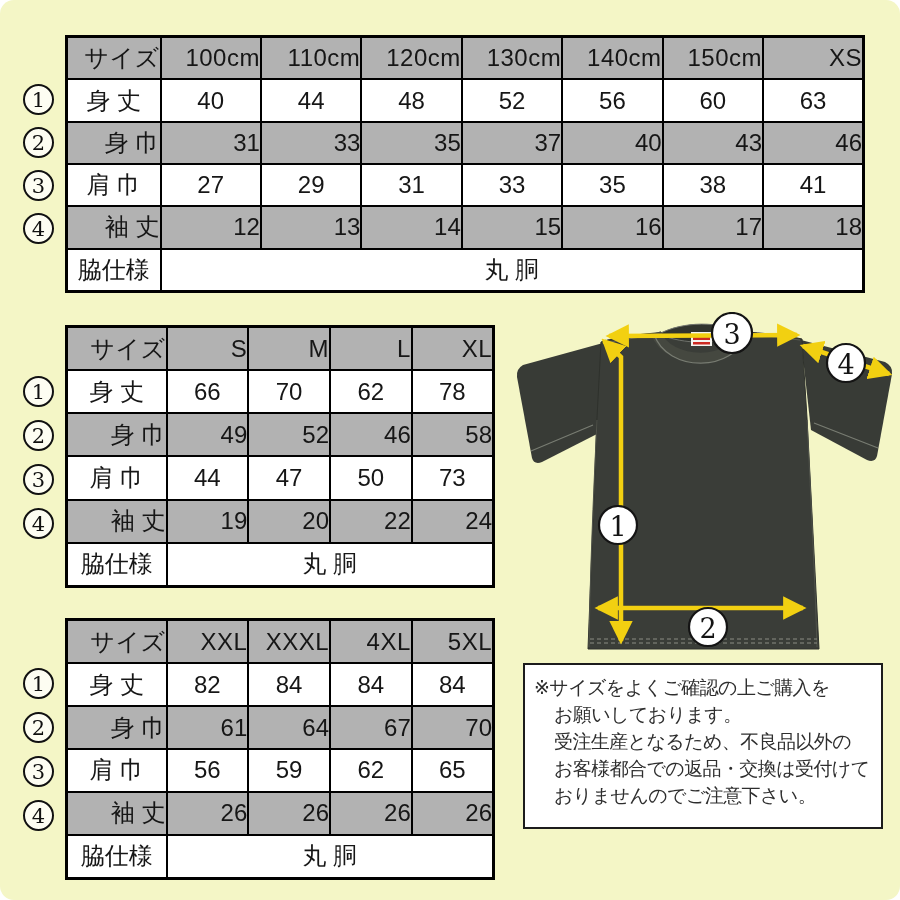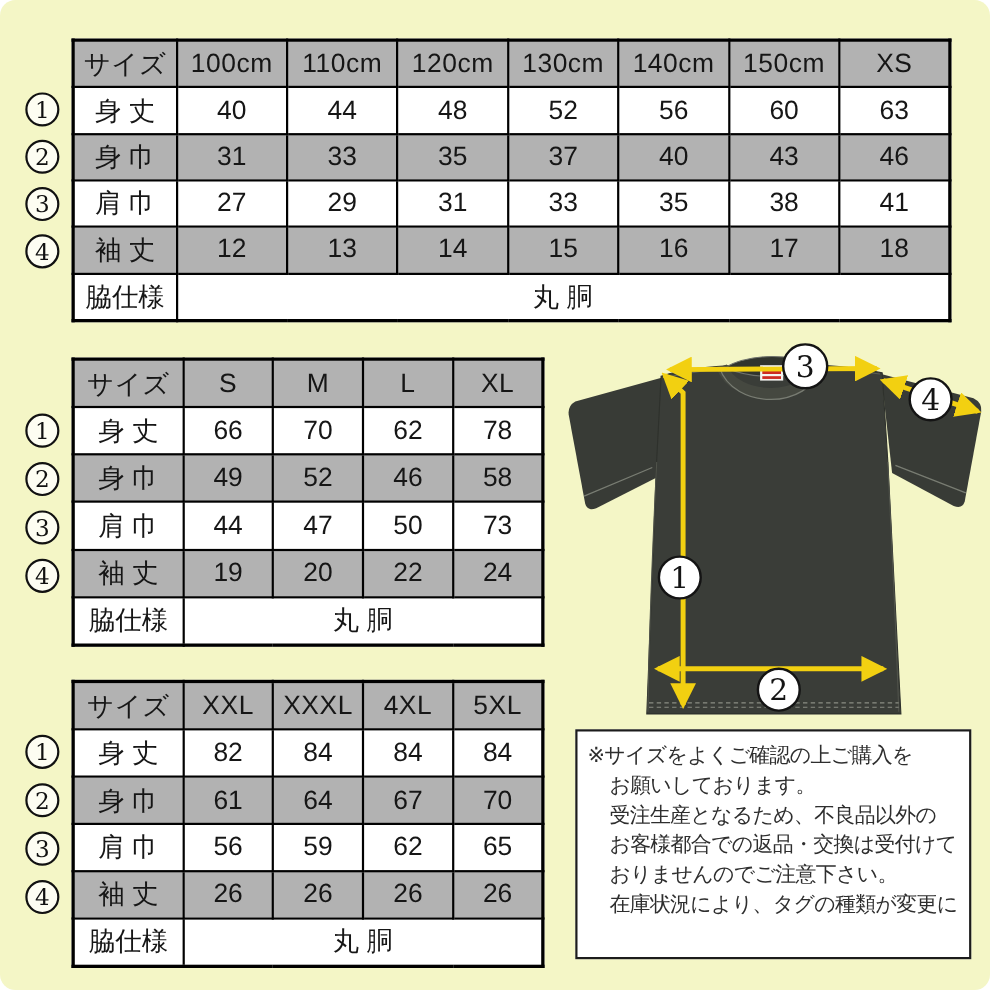--- a/index.html
+++ b/index.html
@@ -6,38 +6,38 @@
   html,body{width:900px;height:900px;background:#ffffff;
     font-family:"Liberation Sans","DejaVu Sans",sans-serif;}
   .canvas{position:relative;width:900px;height:900px;background:#f4f6c6;
     border-radius:14px;overflow:hidden;}
 
   
   .size-table{position:absolute;border-collapse:collapse;table-layout:fixed;
     background:#ffffff;border:3px solid #000;text-align:center;color:#161616;}
   .size-table th,.size-table td{border:2px solid #000;font-weight:400;
     font-size:24px;white-space:nowrap;overflow:hidden;vertical-align:middle;}
-  .size-table tr.g th,.size-table tr.g td{background:#b2b2b2;}
+  .size-table tr.g th,.size-table tr.g td{background:#b2b2b2;text-align:right;}
   .size-table th{letter-spacing:0.5px;}
 
   
   .marker{position:absolute;width:31px;height:31px;background:#fdfdf2;
     border:2.5px solid #111;border-radius:50%;display:flex;align-items:center;
     justify-content:center;font-family:"DejaVu Serif","Liberation Serif",serif;
     font-size:21px;color:#111;}
 
   
   .shirt{position:absolute;left:505px;top:312px;width:390px;height:348px;}
   .arr{stroke:#f2d011;stroke-width:4.5;fill:none;}
   .ring{fill:#ffffff;stroke:#141414;stroke-width:2.2;}
   .ringtxt{font-family:"DejaVu Serif","Liberation Serif",serif;font-size:27px;
     fill:#141414;text-anchor:middle;dominant-baseline:central;}
 
   
-  .notebox{position:absolute;left:523px;top:663px;width:360px;height:209px;
+  .notebox{position:absolute;left:523px;top:663px;width:360px;height:166px;
     background:#ffffff;border:2px solid #1c1c1c;padding:9px 8px 6px 9px;
     color:#2e2e2e;}
   .note-line{font-size:19px;line-height:27px;white-space:nowrap;
     letter-spacing:-0.6px;}
   .note-line.indent{padding-left:20px;}
 </style>
 </head>
 <body>
 
 <div class="canvas">
@@ -256,16 +256,15 @@
       <text class="ringtxt" x="341" y="52">4</text>
     </g>
   </svg>
 
   <div class="notebox">
     <div class="note-line">※サイズをよくご確認の上ご購入を</div>
     <div class="note-line indent">お願いしております。</div>
     <div class="note-line indent">受注生産となるため、不良品以外の</div>
     <div class="note-line indent">お客様都合での返品・交換は受付けて</div>
     <div class="note-line indent">おりませんのでご注意下さい。</div>
-    <div class="note-line indent">在庫状況により、タグの種類が変更に</div>
   </div>
 
 </div>
 
 </body></html>

